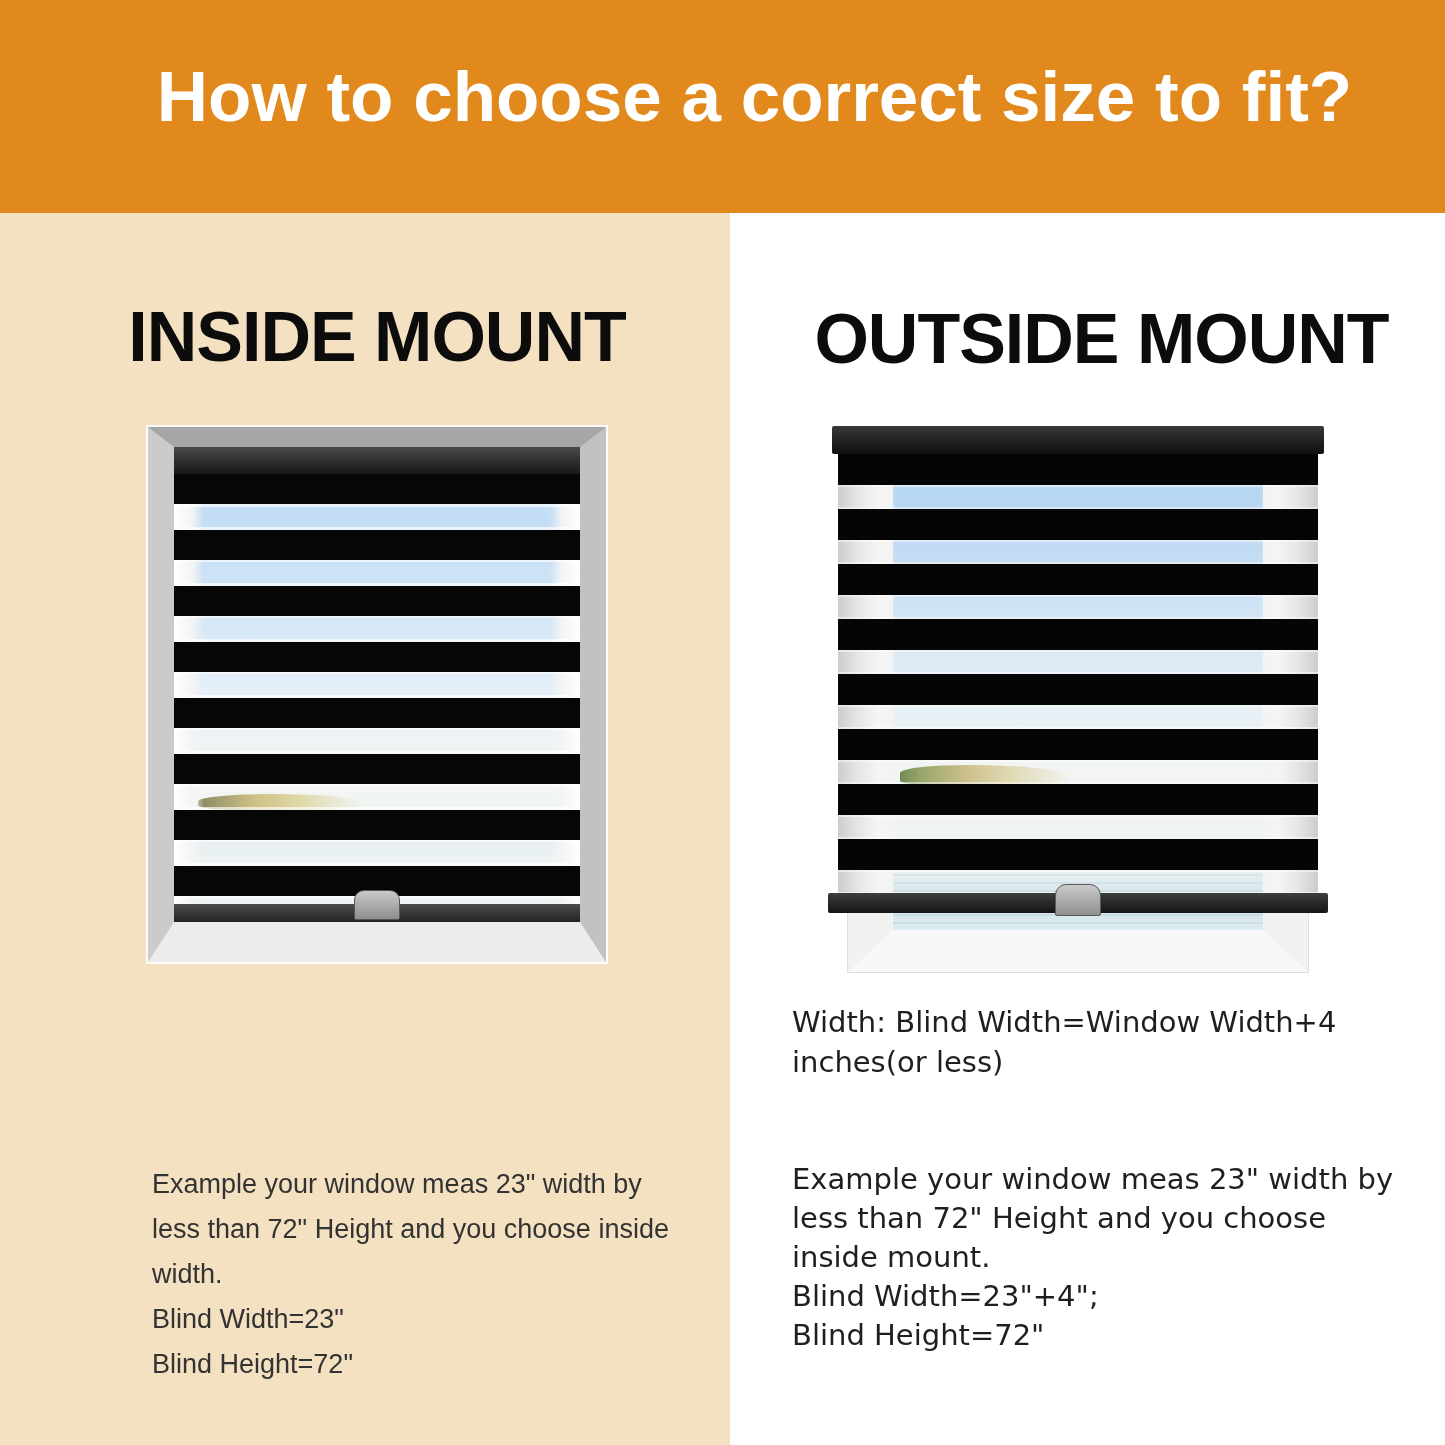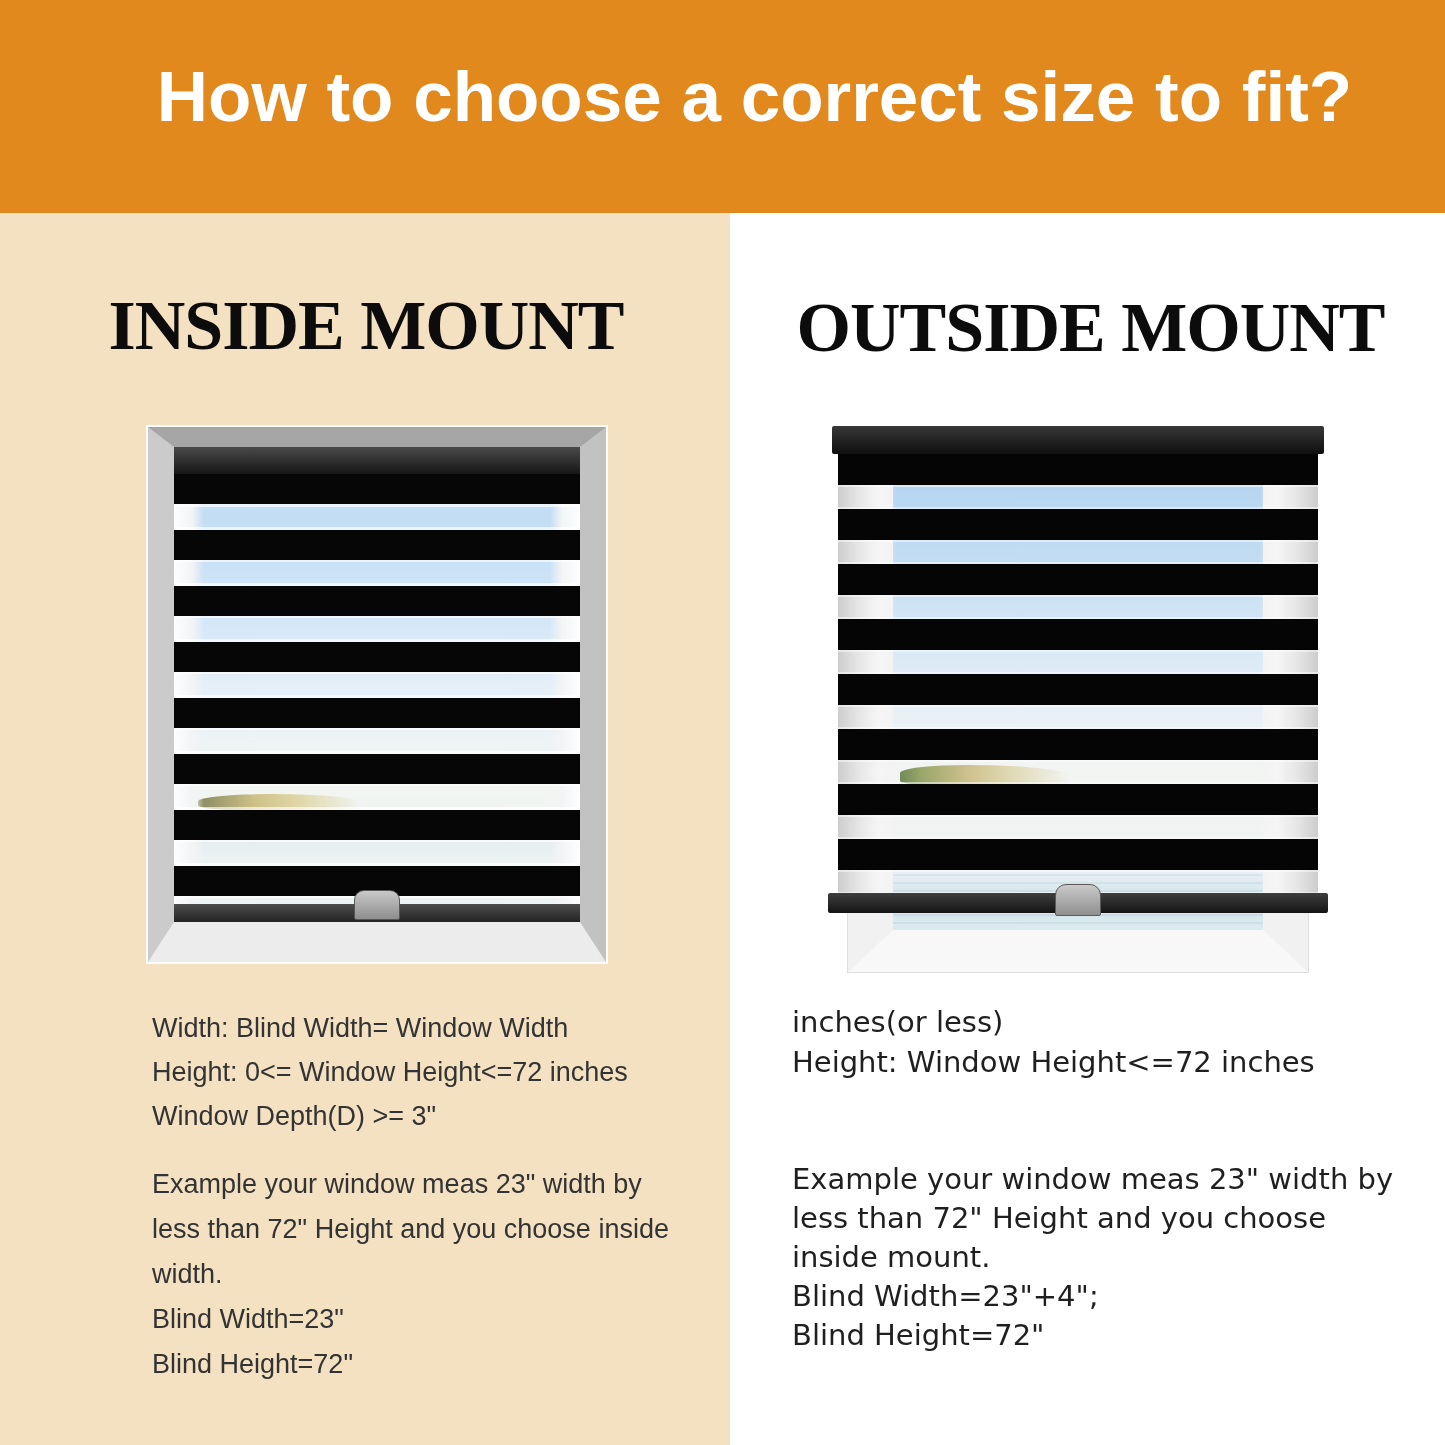--- a/index.html
+++ b/index.html
@@ -9,22 +9,22 @@
   
   .banner{position:absolute;left:0;top:0;width:1445px;height:213px;
           background:#E2891D;display:flex;align-items:center;justify-content:center;padding-left:32px;}
   .banner h1{margin:0;transform:translateY(-10px);color:#ffffff;
              font-size:71px;font-weight:bold;letter-spacing:0px;}
 
   
   .panel-left{position:absolute;left:0;top:213px;width:730px;height:1232px;background:#F4E1C1;}
   .panel-right{position:absolute;left:730px;top:213px;width:715px;height:1232px;background:#ffffff;}
 
-  .h-mount{position:absolute;margin:1px;text-align:center;color:#0c0c0c;
-           font-weight:bold;font-size:70px;line-height:1;letter-spacing:-1px;font-family:Liberation Serif, serif;}
+  .h-mount{position:absolute;margin:12px;text-align:center;color:#0c0c0c;
+           font-weight:bold;font-size:70px;line-height:1;letter-spacing:-1px;}
   .h-inside{left:0;top:290px;width:730px;}
   .h-outside{left:732px;top:292px;width:715px;}
 
   
   .iw{position:absolute;left:148px;top:427px;width:458px;height:535px;}
   .iw-frame{position:absolute;inset:0;box-sizing:border-box;border-style:solid;
             border-width:20px 26px 40px 26px;
             border-color:#a6a6a6 #c2c2c2 #ececec #cbcbcb;
             box-shadow:0 0 0 2px rgba(255,255,255,.9);}
   .iw-open{position:absolute;inset:0;overflow:hidden;box-shadow:inset 0 0 3px rgba(0,0,0,.35);}
@@ -144,36 +144,31 @@
     <div class="ow-blind">
       <div class="ow-sheerL"></div>
       <div class="ow-sheerR"></div>
       <div class="ow-zebra"></div>
       <div class="ow-head"></div>
       <div class="ow-rail"></div>
       <div class="ow-tab"></div>
     </div>
   </div>
 
-  <div class="t-left-spec">
-    <div class="tline">Width: Blind Width= Window Width</div>
-    <div class="tline">Height: 0&lt;= Window Height&lt;=72 inches</div>
-    <div class="tline">Window Depth(D) &gt;= 3"</div>
-  </div>
   <div class="t-left-ex">
     <div class="tline">Example your window meas 23" width by</div>
     <div class="tline">less than 72" Height and you choose inside</div>
     <div class="tline">width.</div>
     <div class="tline">Blind Width=23"</div>
     <div class="tline">Blind Height=72"</div>
   </div>
 
   <div class="t-right-spec">
+    <div class="tline">Width: Blind Width=Window Width+4</div>
     <div class="tline">inches(or less)</div>
-    <div class="tline">Height: Window Height&lt;=72 inches</div>
   </div>
   <div class="t-right-ex">
     <div class="tline">Example your window meas 23" width by</div>
     <div class="tline">less than 72" Height and you choose</div>
     <div class="tline">inside mount.</div>
     <div class="tline">Blind Width=23"+4";</div>
     <div class="tline">Blind Height=72"</div>
   </div>
 
 </div>

